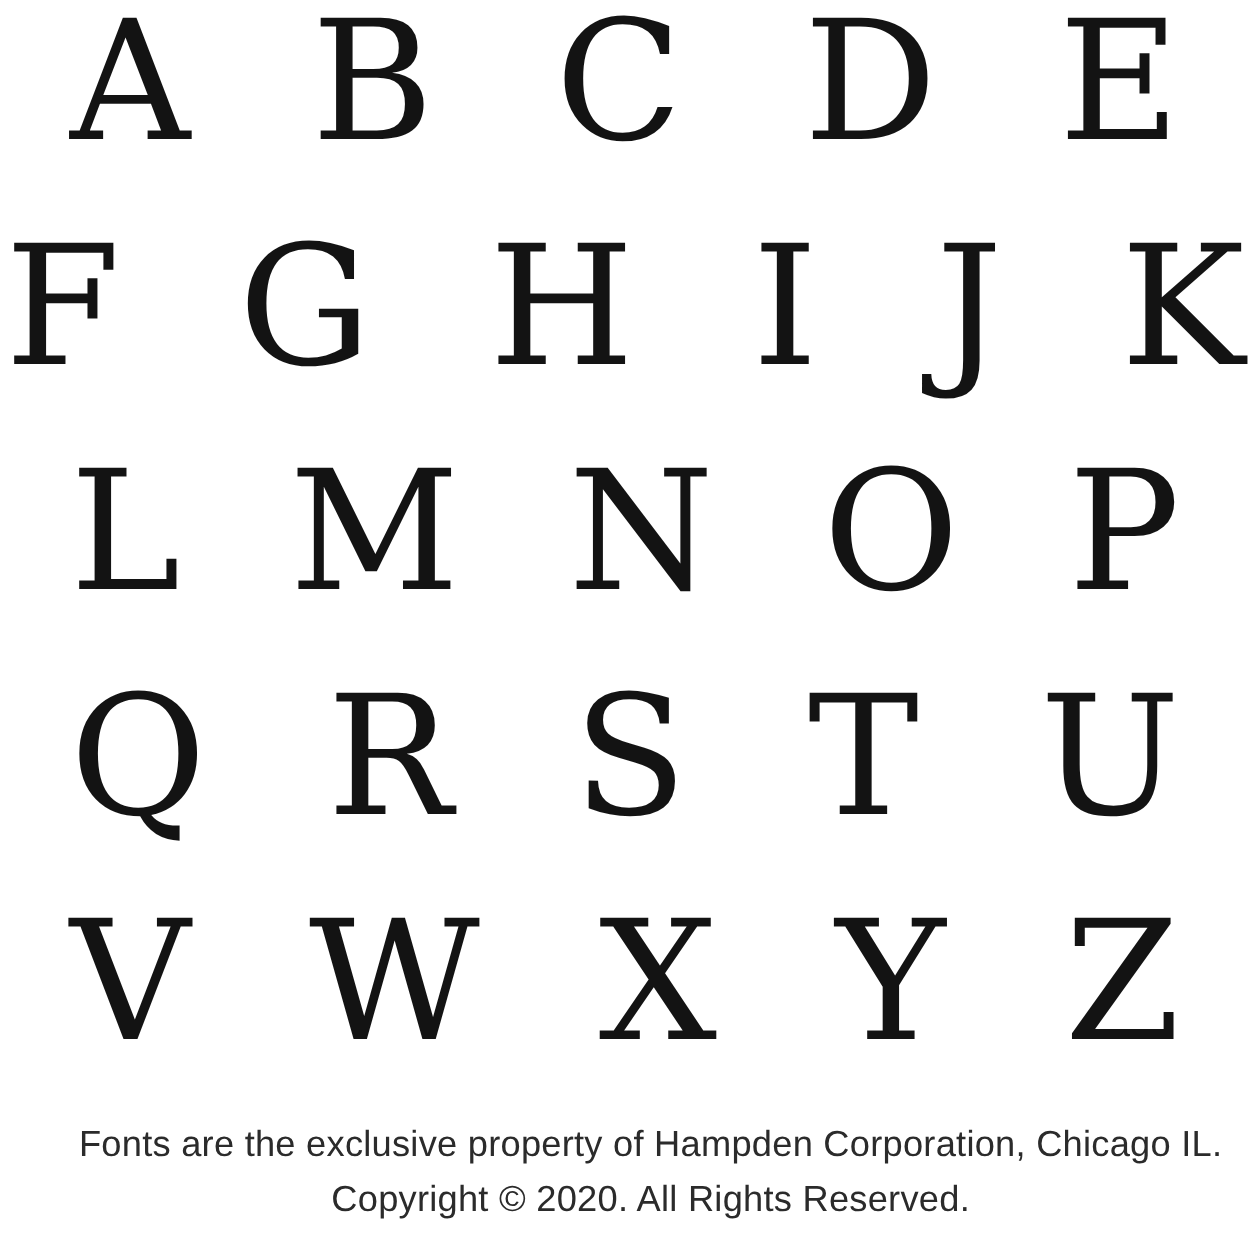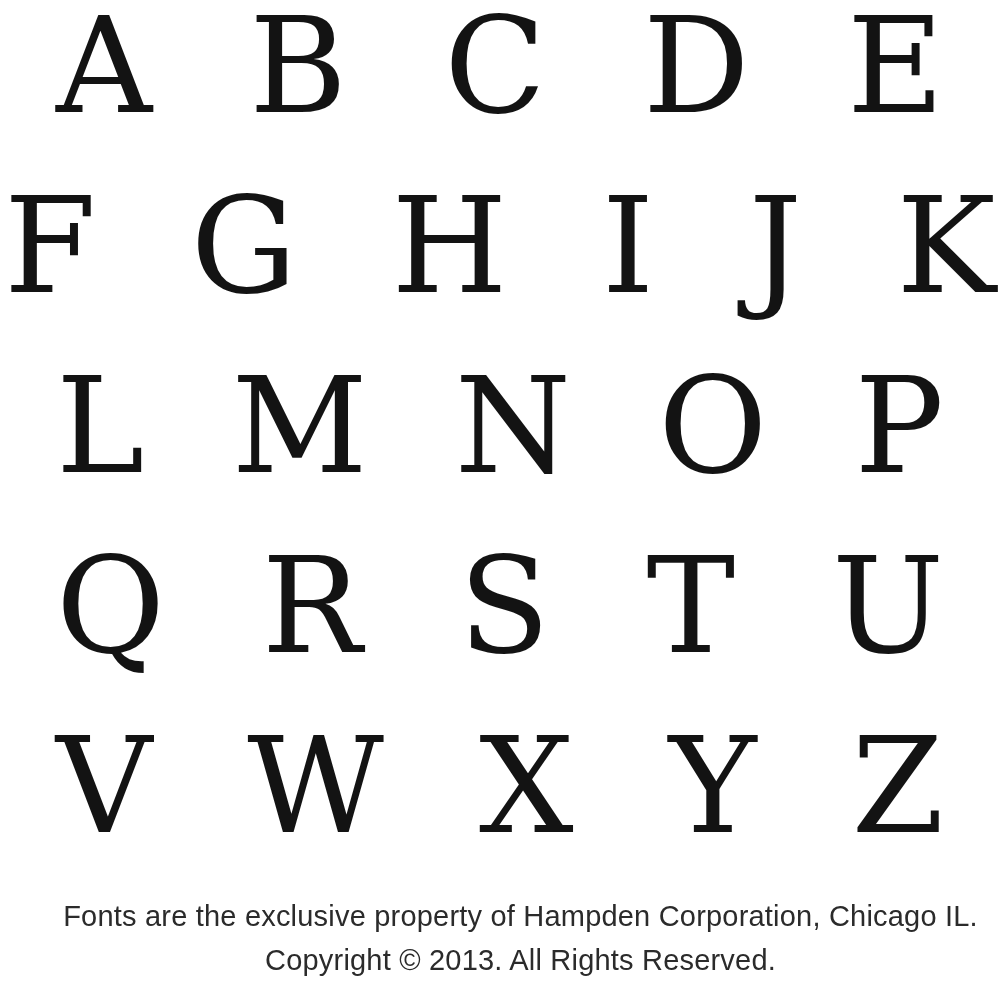--- a/index.html
+++ b/index.html
@@ -95,16 +95,16 @@
       <span class="letter">W</span>
       <span class="letter">X</span>
       <span class="letter">Y</span>
       <span class="letter">Z</span>
     </div>
 
   </div>
 
   <div class="footer">
     <div class="footer-line">Fonts are the exclusive property of Hampden Corporation, Chicago IL.</div>
-    <div class="footer-line">Copyright © 2013. All Rights Reserved.</div>
+    <div class="footer-line">Copyright © 2020. All Rights Reserved.</div>
   </div>
 
 </div>
 
 </body></html>

